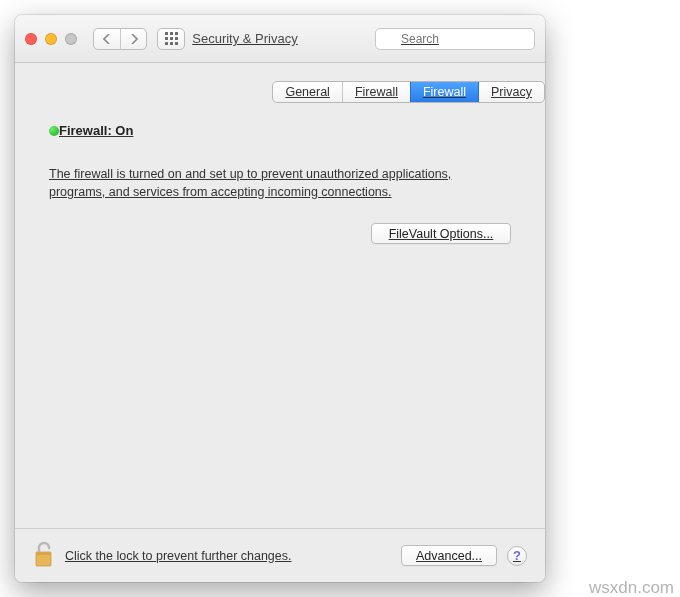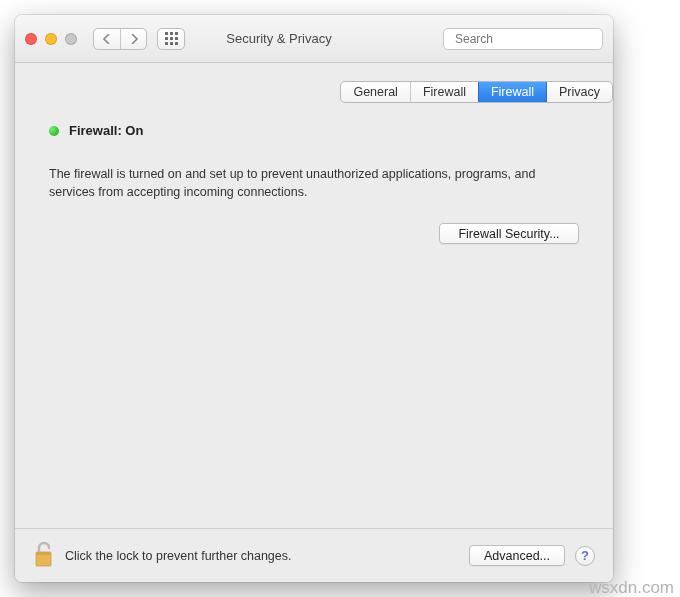--- a/index.html
+++ b/index.html
@@ -6,29 +6,30 @@
     body {
       font-family: -apple-system, "Helvetica Neue", Arial, sans-serif;
       background: #fff;
       width: 680px;
       height: 597px;
       padding: 15px;
       font-size: 13px;
       color: #333;
     }
     .window {
-      width: 598px;
+      width: 530px;
       height: 567px;
       background: #ececec;
       border-radius: 7px;
       box-shadow: 0 10px 30px rgba(0,0,0,0.35), 0 0 0 1px rgba(0,0,0,0.1);
       overflow: hidden;
       display: flex;
       flex-direction: column;
       position: relative;
+      text-decoration: underline;
     }
     .titlebar {
       height: 48px;
       background: linear-gradient(#f6f6f6, #e8e8e8);
       border-bottom: 1px solid #c9c9c9;
       display: flex;
       align-items: center;
       padding: 0 10px;
       gap: 10px;
     }
@@ -65,21 +66,21 @@
       margin-left: -70px;
     }
     .search-box {
       width: 160px;
       height: 22px;
       border: 1px solid #c7c7c7;
       border-radius: 5px;
       background: #fff;
       display: flex;
       align-items: center;
-      padding: 0 6px;
+      padding: 0 20px;
       gap: 5px;
     }
     .search-box input {
       border: none; outline: none; font-size: 12px; flex: 1;
       background: transparent;
     }
     .search-box svg { width: 12px; height: 12px; fill: #8e8e8e; }
     .tab-area {
       display: flex;
       justify-content: flex-end;
@@ -113,21 +114,21 @@
       flex: 1;
       padding: 20px 34px 10px 34px;
       display: flex;
       flex-direction: column;
     }
     .status-row {
       display: flex;
       align-items: center;
       justify-content: space-between;
     }
-    .status-left { display: flex; align-items: center; gap: 10px; }
+    .status-left { display: flex; align-items: center; }
     .status-dot {
       width: 10px; height: 10px; border-radius: 50%;
       background: radial-gradient(circle at 30% 30%, #6ef06e, #1aa81a);
     }
     .status-label { font-weight: bold; font-size: 13px; color: #222; }
     .mac-button {
       height: 21px;
       padding: 0 14px;
       border: 1px solid #bcbcbc;
       border-radius: 4px;
@@ -246,21 +247,21 @@
 
   <div class="content">
     <div class="status-row">
       <div class="status-left">
         <div class="status-dot"></div>
         <div class="status-label">Firewall: On</div>
       </div>
     </div>
     <div class="desc">The firewall is turned on and set up to prevent unauthorized applications, programs, and services from accepting incoming connections.</div>
     <div class="options-row">
-      <div class="mac-button" style="width:140px">Firewall Security...</div>
+      <div class="mac-button" style="width:140px">FileVault Options...</div>
     </div>
   </div>
 
   <div class="footer">
     <div class="lock-wrap">
       <span class="lock-icon">
         <svg viewBox="0 0 22 28">
           <path d="M4 12 h13 a1 1 0 0 1 1 1 v12 a1 1 0 0 1 -1 1 h-13 a1 1 0 0 1 -1 -1 v-12 a1 1 0 0 1 1 -1 z" fill="#e8b655" stroke="#b5893a" stroke-width="0.6"></path>
           <path d="M6 12 v-4 a5 5 0 0 1 10 0" fill="none" stroke="#b9b9b9" stroke-width="2.4" stroke-linecap="round"></path>
           <rect x="3" y="12" width="15" height="3" fill="#d9a545"></rect>

